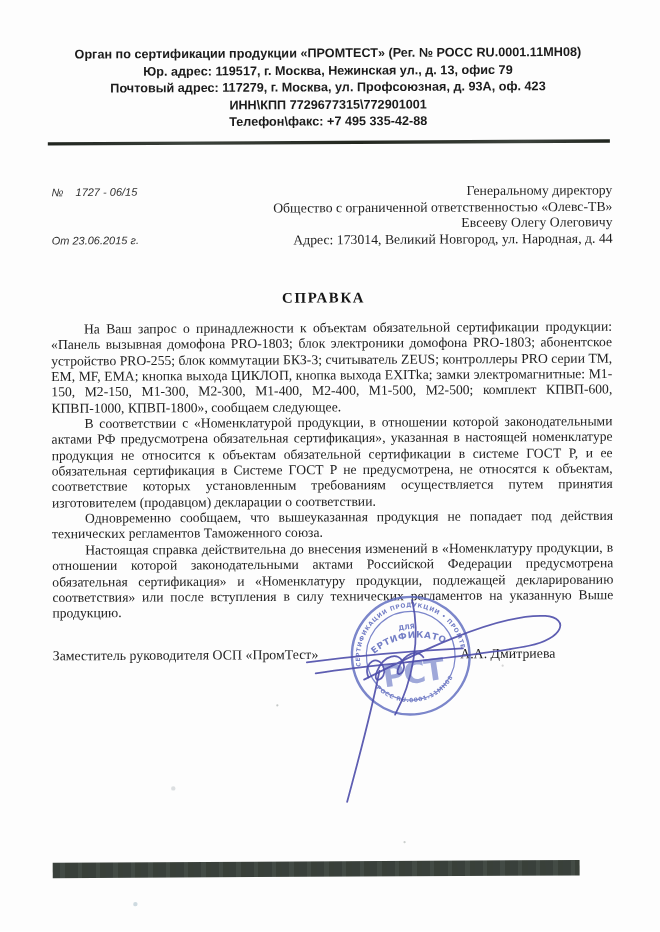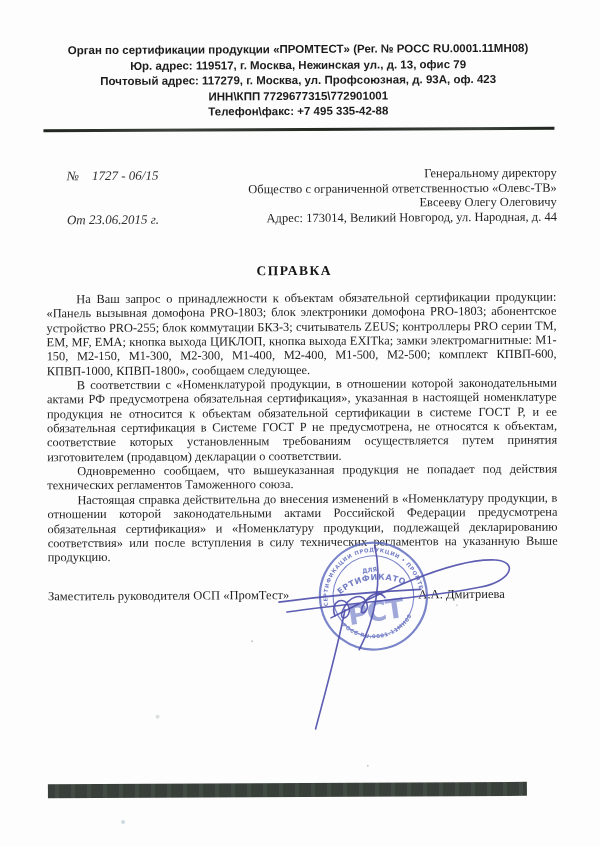--- a/index.html
+++ b/index.html
@@ -6,22 +6,22 @@
   .page{position:relative;width:600px;height:847px;background:#fdfdfd;overflow:hidden;
         font-family:"Liberation Serif",serif;color:#242424;}
   .tilt{position:absolute;inset:0;transform:rotate(-0.3deg);}
 
   .letterhead{position:absolute;top:42px;left:0;right:0;text-align:center;
         font-family:"Liberation Sans",sans-serif;font-weight:bold;
         font-size:11.5px;line-height:15.5px;color:#1b1b1b;}
   .rule{position:absolute;top:128px;left:45px;width:511px;height:3px;
         background:linear-gradient(90deg,#20251f,#3c423c 25%,#23271f 55%,#3c423c 85%,#20251f);}
 
-  .ref{position:absolute;top:139px;left:48px;font-family:Liberation Serif, serif;
-        font-style:italic;font-size:13px;line-height:14.5px;color:#2f2f2f;white-space:pre;margin-left:20px;}
+  .ref{position:absolute;top:139px;left:48px;font-family:Liberation Sans, sans-serif;
+        font-style:italic;font-size:10px;line-height:14.5px;color:#2f2f2f;white-space:pre;}
 
   .recipient{position:absolute;top:167px;right:42px;text-align:right;
         font-size:12.5px;line-height:14.6px;color:#1f1f1f;}
 
   .title{position:absolute;top:263px;left:40px;width:510px;text-align:center;
         font-weight:bold;font-size:13.5px;letter-spacing:1.5px;color:#161616;}
 
   .bodytext{position:absolute;top:291px;left:47px;width:510px;
         font-size:12.4px;line-height:14.35px;text-align:justify;color:#232323;}
   .bodytext p{margin:0;text-indent:30px;}

